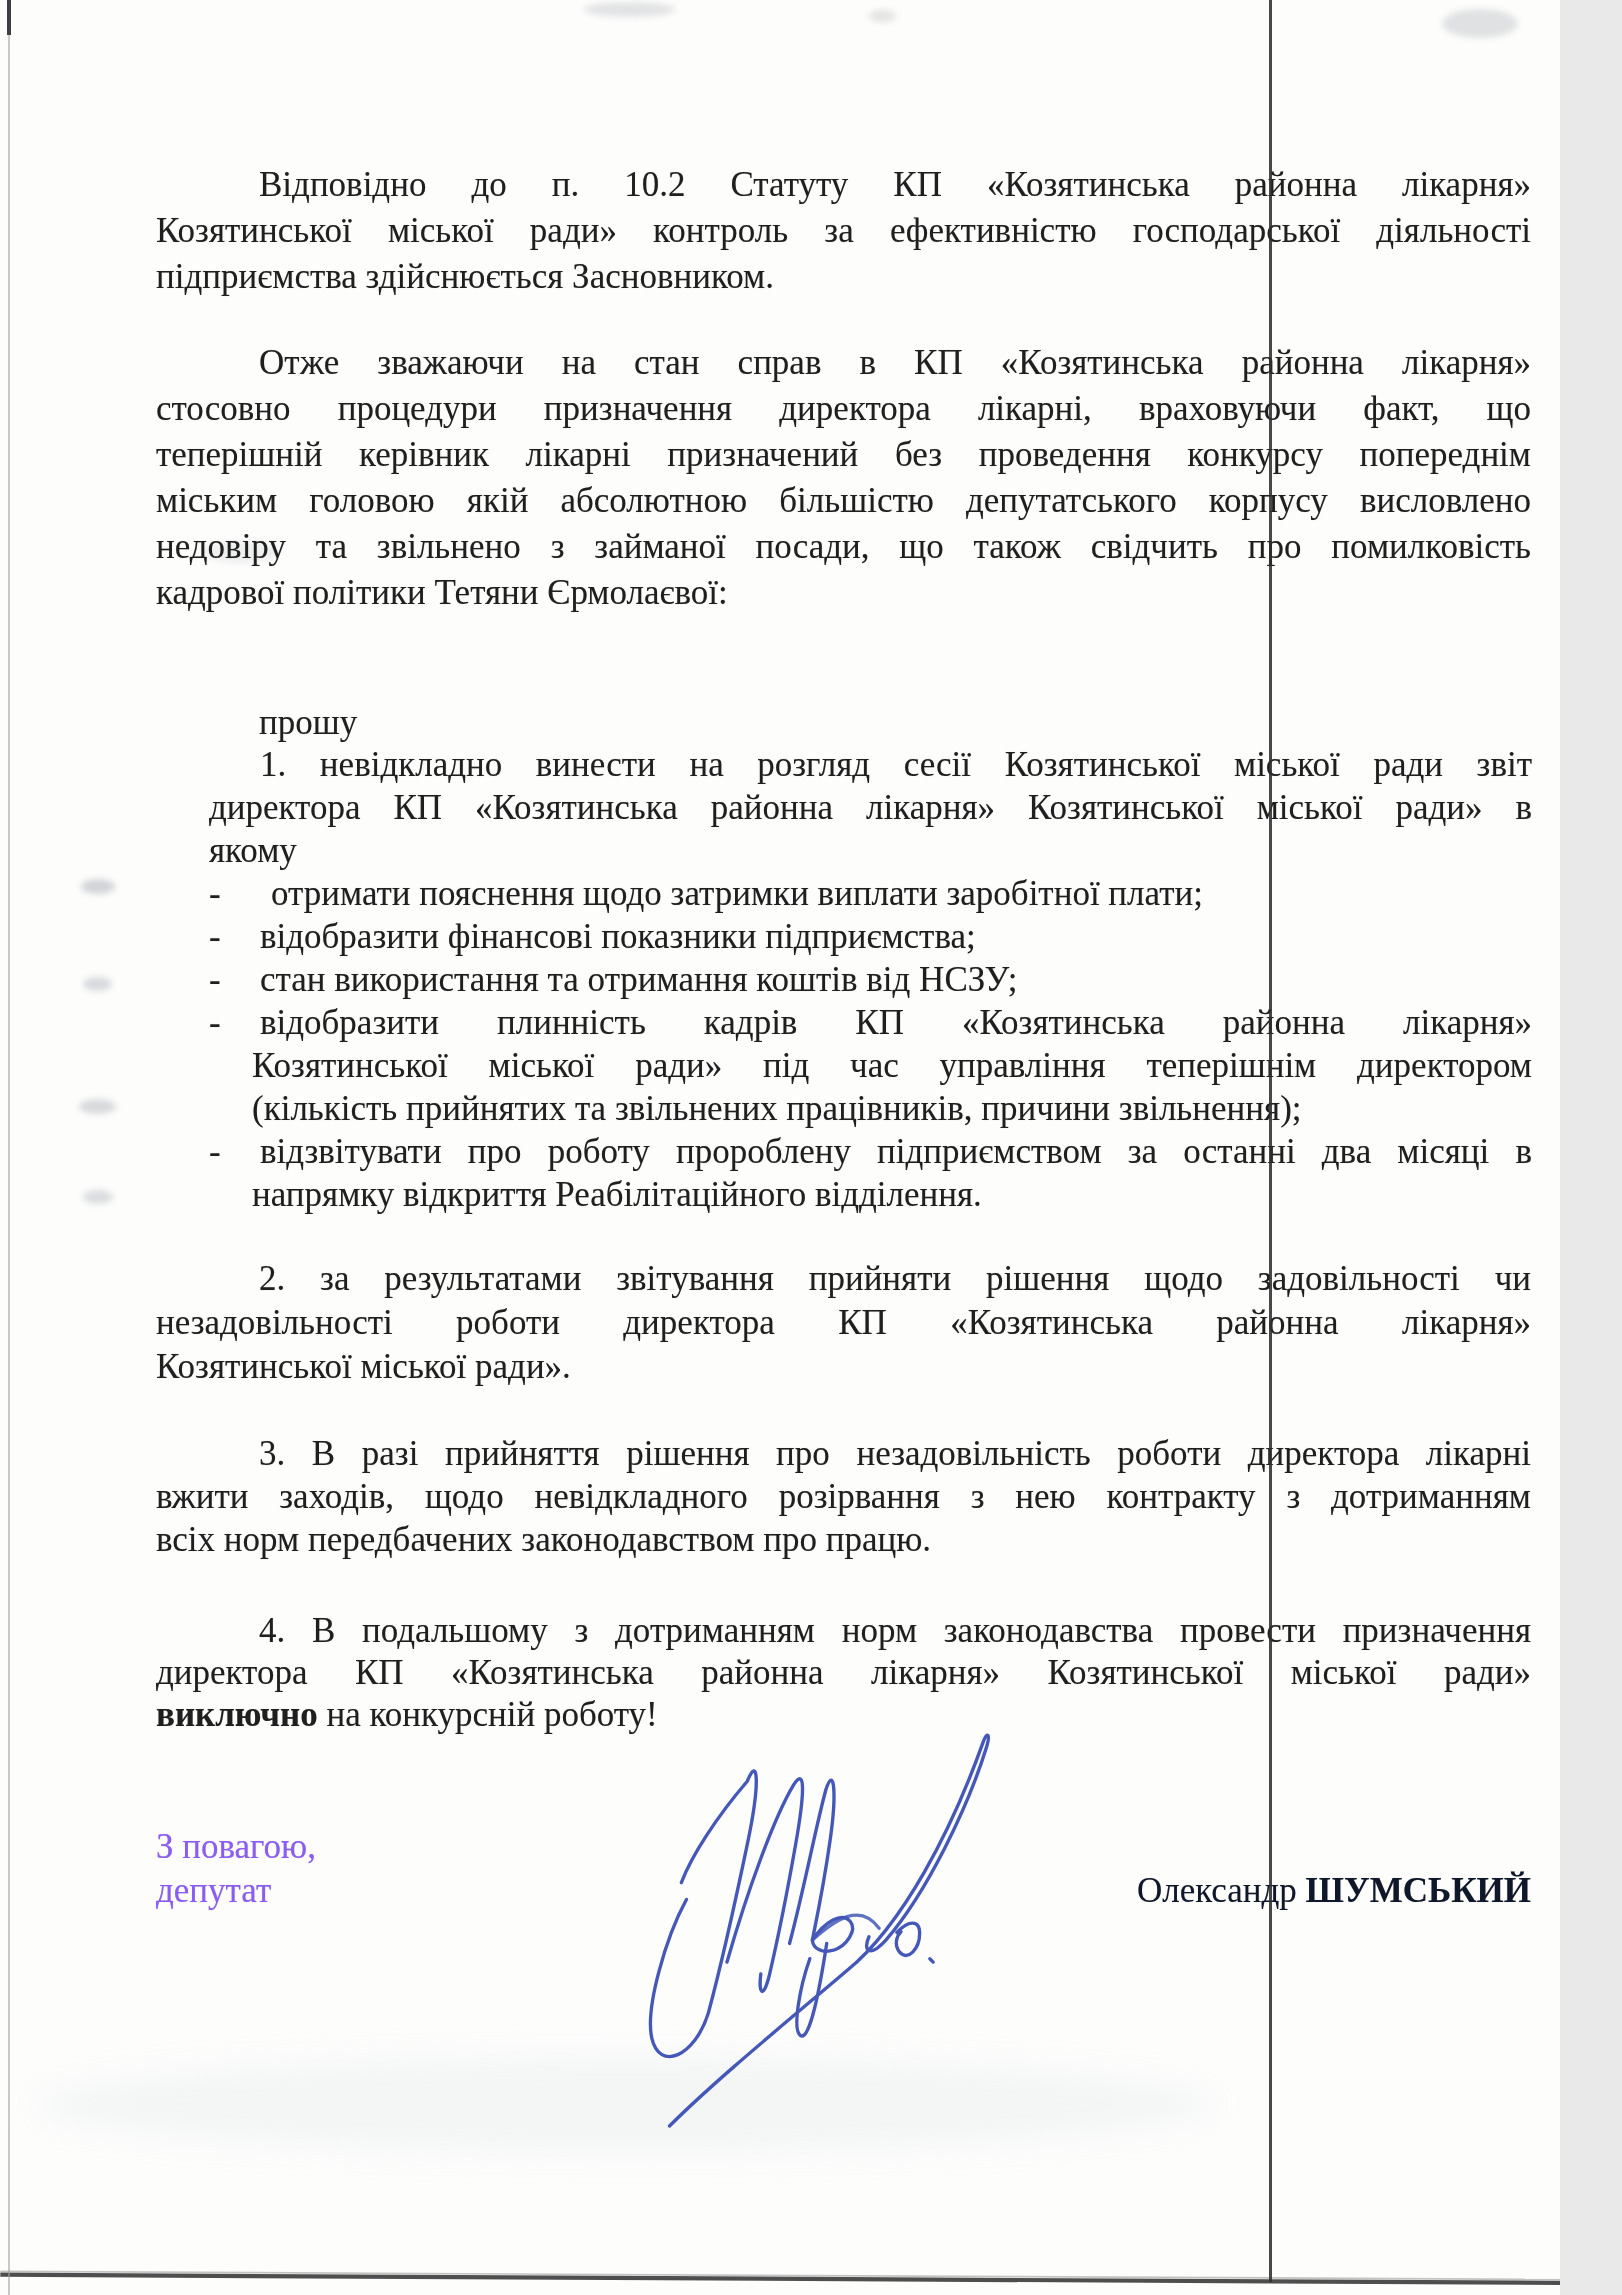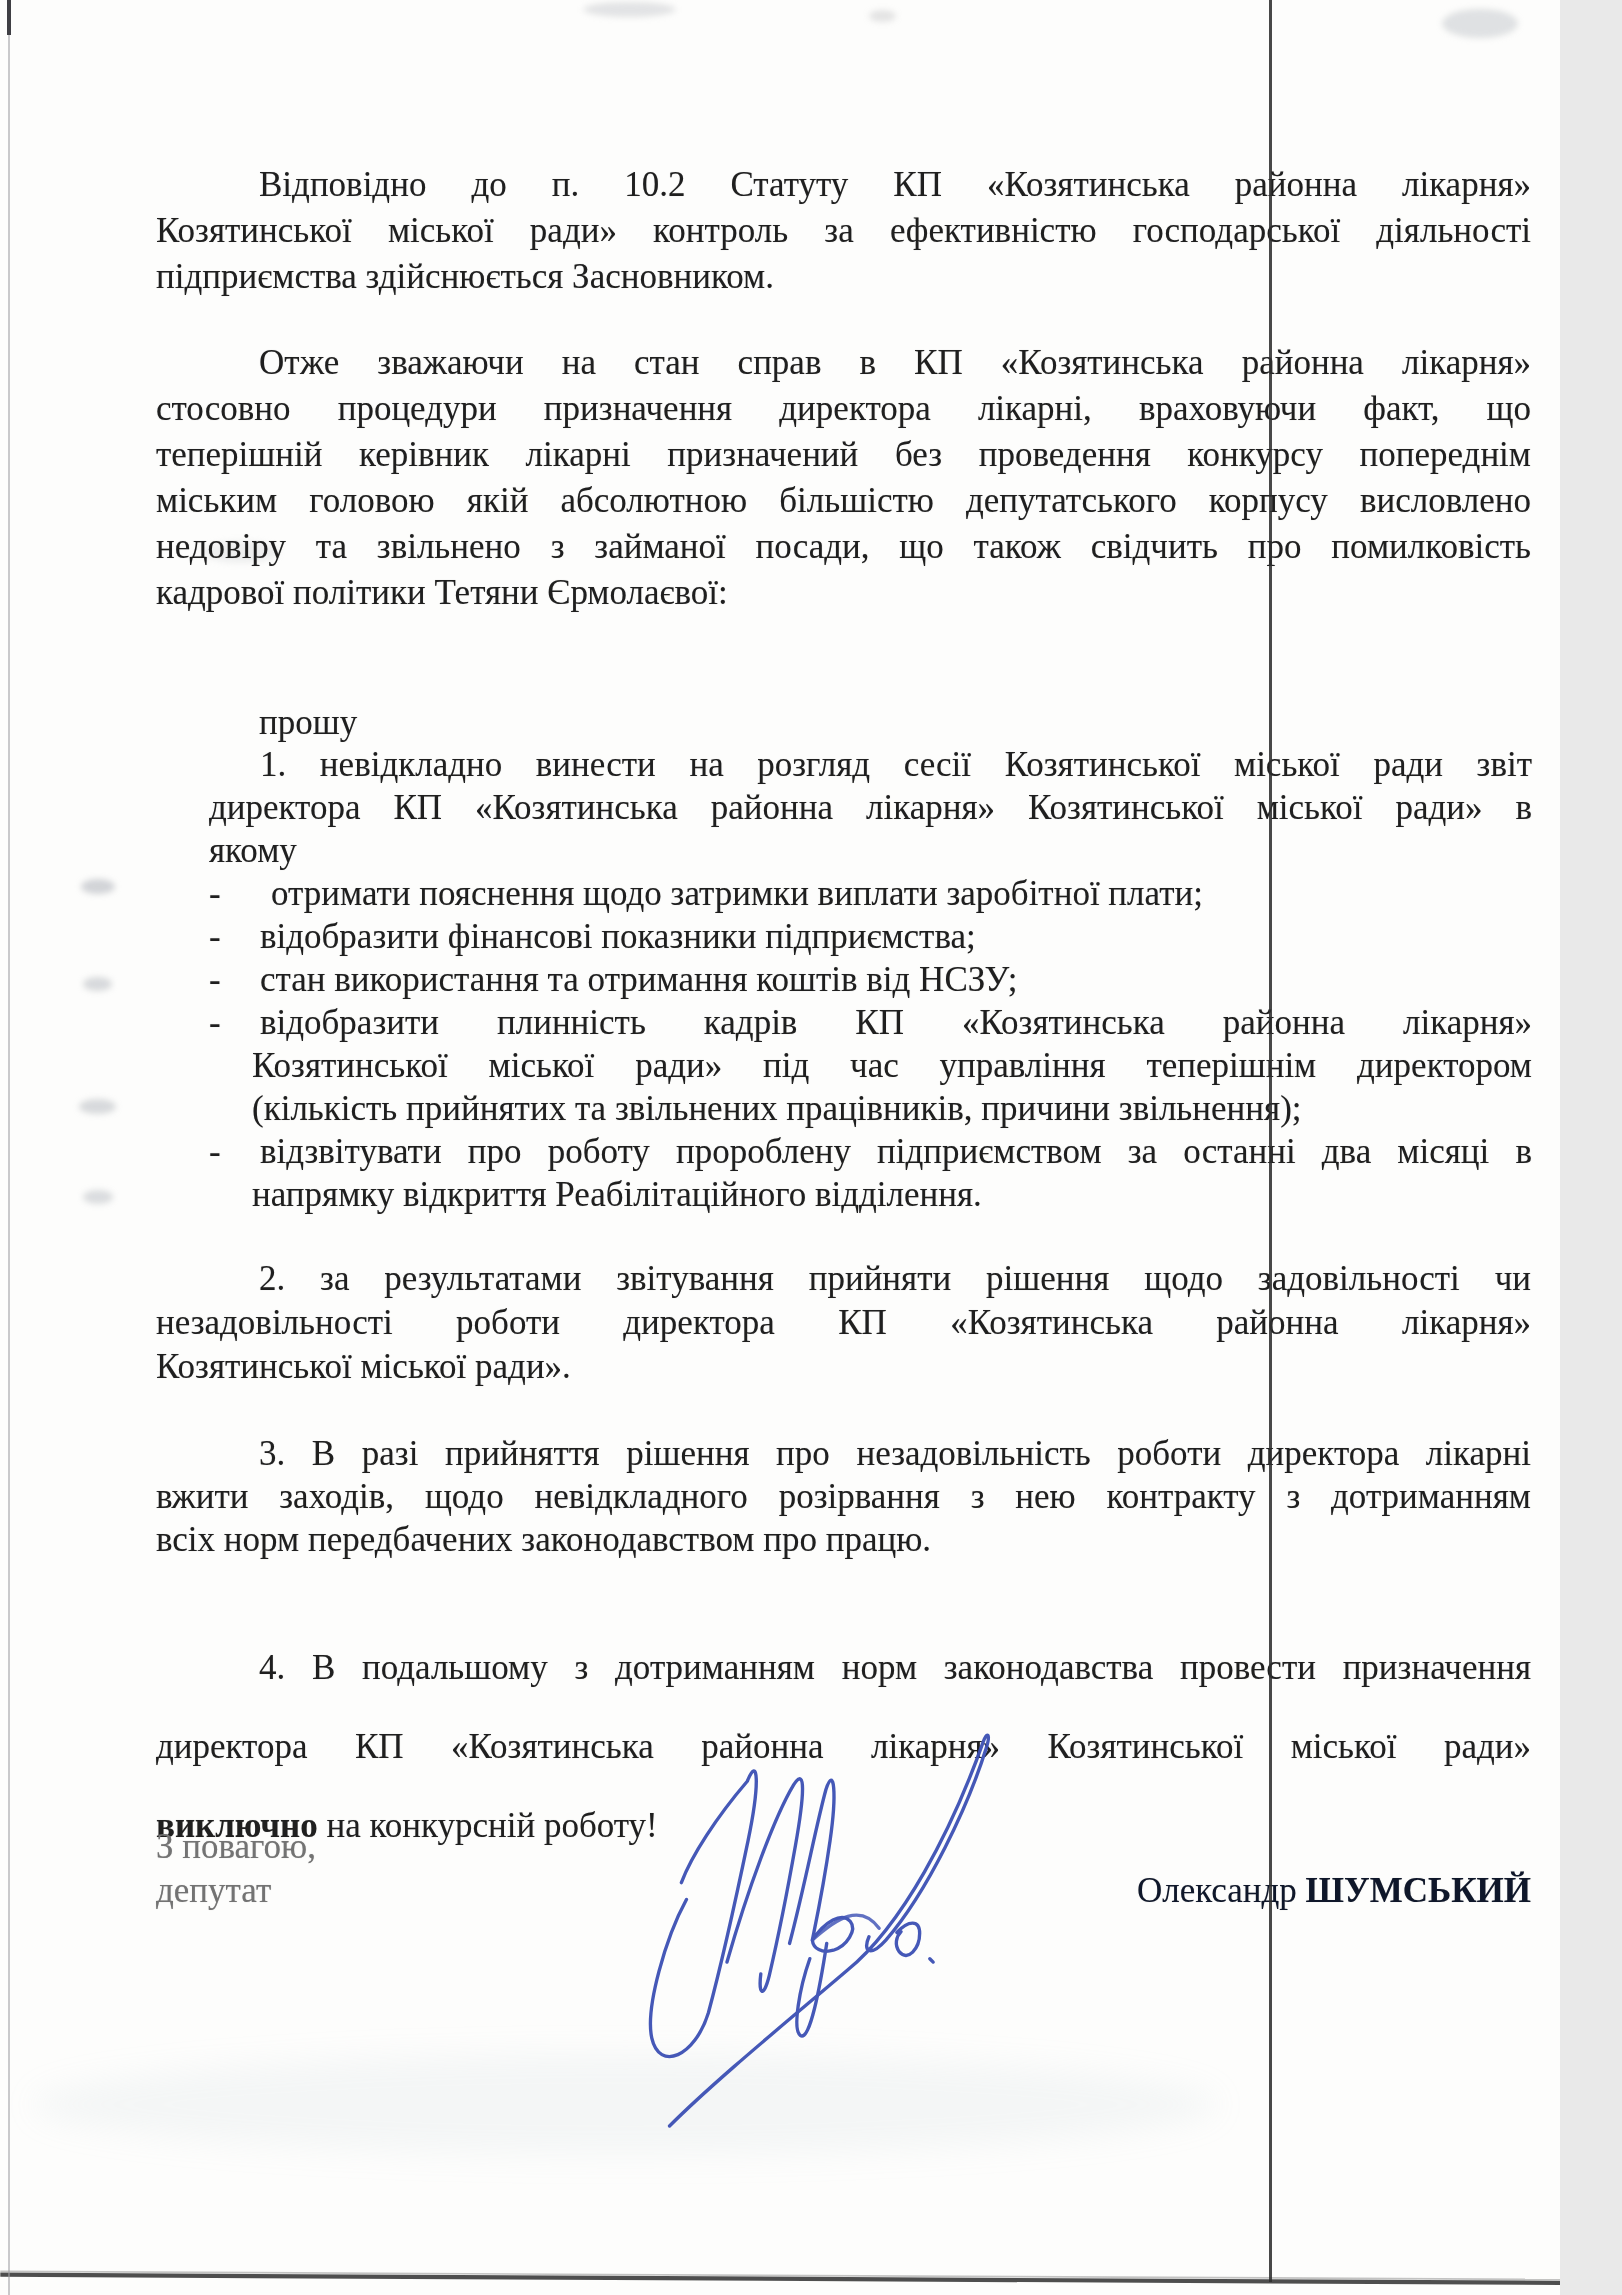--- a/index.html
+++ b/index.html
@@ -3,29 +3,29 @@
 <meta charset="utf-8">
 <style>
   html,body{margin:0;padding:0;background:#e9e9e9;}
   .page{position:relative;width:1560px;height:2295px;background:#fdfdfc;overflow:hidden;
         font-family:"Liberation Serif","DejaVu Serif",serif;color:#1f1f1f;}
   .blk{position:absolute;}
   .ln{font-size:35px;white-space:nowrap;text-shadow:0 0 0.8px rgba(45,45,45,.35);}
   .lh54 .ln{line-height:46px;}
   .lh52 .ln{line-height:44px;}
   .lh51 .ln{line-height:43px;}
-  .lh50 .ln{line-height:42px;margin-top:37px;}
+  .lh50 .ln{line-height:42px;}
   .j{text-align:justify;text-align-last:justify;text-justify:inter-word;}
   .ind122{text-indent:103px;}
   .ind60{text-indent:51px;}
   .wrap{padding-left:43px;}
   .dash{display:inline-block;width:51px;}
   .dash.wide{width:62px;}
   .b{font-weight:bold;}
-  .muted{color:#737373;}
+  .muted{color:#8b5cf6;}
   .name-line{text-align:right;color:#0f172a;}
   
   .fold-line{position:absolute;left:1269px;top:0;width:2.5px;height:2282px;background:#2f2f2f;opacity:.88;}
   .edge-left{position:absolute;left:7.6px;top:0;width:2.5px;height:2295px;background:rgba(158,158,162,.55);}
   .edge-left-tick{position:absolute;left:6.8px;top:0;width:4.2px;height:35px;background:#3f3f44;}
   .smudge{position:absolute;border-radius:50%;filter:blur(3.4px);}
   .s1{left:583px;top:1.7px;width:93px;height:15px;background:rgba(165,170,176,.30);}
   .s2{left:1442px;top:8.5px;width:76px;height:29px;background:rgba(165,170,176,.33);}
   .s3{left:869px;top:10px;width:27px;height:12px;background:rgba(150,150,156,.25);}
   .s4{left:81px;top:879px;width:34px;height:15px;background:rgba(130,136,146,.35);}

